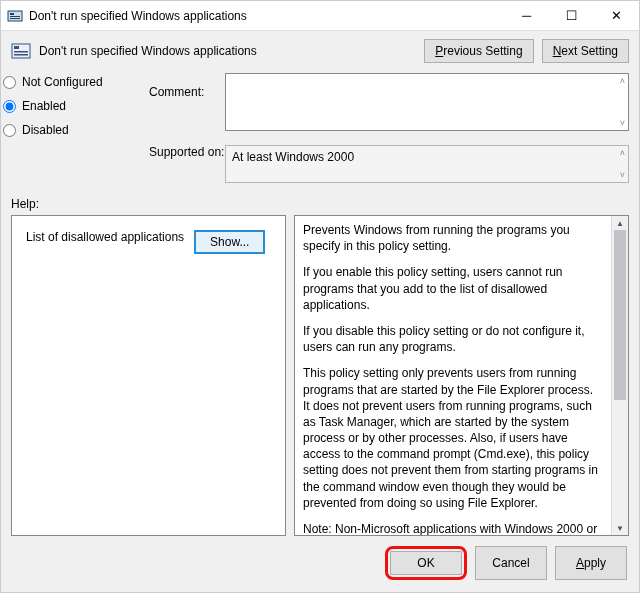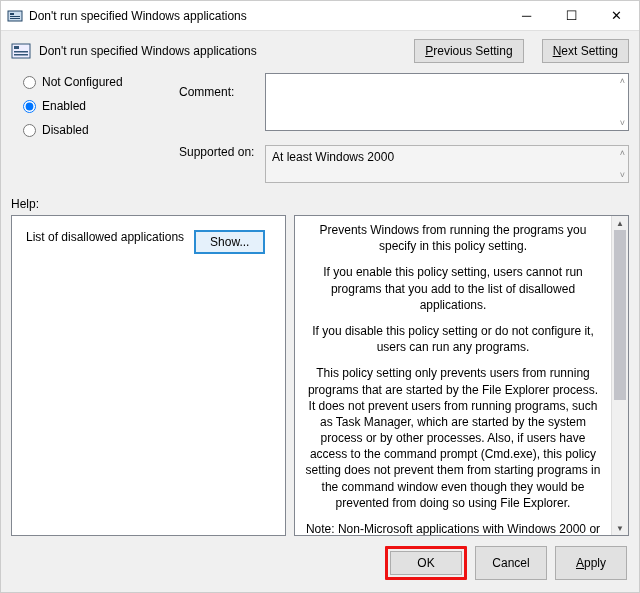--- a/index.html
+++ b/index.html
@@ -43,35 +43,35 @@
   .header {
     display: flex;
     align-items: center;
     padding: 8px 10px 6px 10px;
   }
   .header .hicon {
     width: 20px; height: 20px;
     margin-right: 8px;
   }
   .header .htitle { flex: 1; }
-  .navbtns { display: flex; gap: 18px; }
+  .navbtns { display: flex; gap: 8px; }
   .btn {
     background: #e1e1e1;
     border: 1px solid #adadad;
     padding: 4px 10px;
     font: inherit;
     cursor: default;
   }
   .btn .u { text-decoration: underline; }
   .midgrid {
     display: grid;
     grid-template-columns: 140px 70px 1fr;
     grid-template-rows: auto auto;
-    gap: 6px 16px;
-    padding: 4px 10px 0 22px;
+    gap: 6px 6px;
+    padding: 4px 10px 0 2px;
     align-items: start;
   }
   .radios { grid-column: 1; grid-row: 1 / span 2; padding-top: 2px; }
   .radio-row { display: flex; align-items: center; margin-bottom: 10px; }
   .radio-row input { margin: 0 6px 0 0; }
   .lbl-comment { grid-column: 2; grid-row: 1; padding-top: 2px; margin-top: 10px; }
   .comment-box {
     grid-column: 3; grid-row: 1;
     height: 58px;
     background: #fff;
@@ -127,21 +127,20 @@
     display: flex;
     border: 1px solid #828790;
     background: #fff;
     min-height: 0;
   }
   .help-text {
     flex: 1;
     padding: 6px 8px;
     overflow: hidden;
     line-height: 1.35;
-    text-align: center;
   }
   .help-text p { margin: 0 0 10px 0; }
   .vscroll {
     width: 17px;
     background: #f0f0f0;
     border-left: 1px solid #ddd;
     position: relative;
   }
   .vscroll .thumb {
     position: absolute;
@@ -157,21 +156,21 @@
     font-size: 8px; color: #555;
   }
   .footer {
     display: flex;
     justify-content: flex-end;
     gap: 8px;
     padding: 10px 12px 12px 12px;
   }
   .ok-highlight {
     border: 3px solid #e11;
-    border-radius: 1px;
+    border-radius: 8px;
     padding: 2px;
     display: inline-block;
   }
   .fbtn {
     background: #e1e1e1;
     border: 1px solid #adadad;
     padding: 4px 0;
     width: 72px;
     font: inherit;
     text-align: center;

